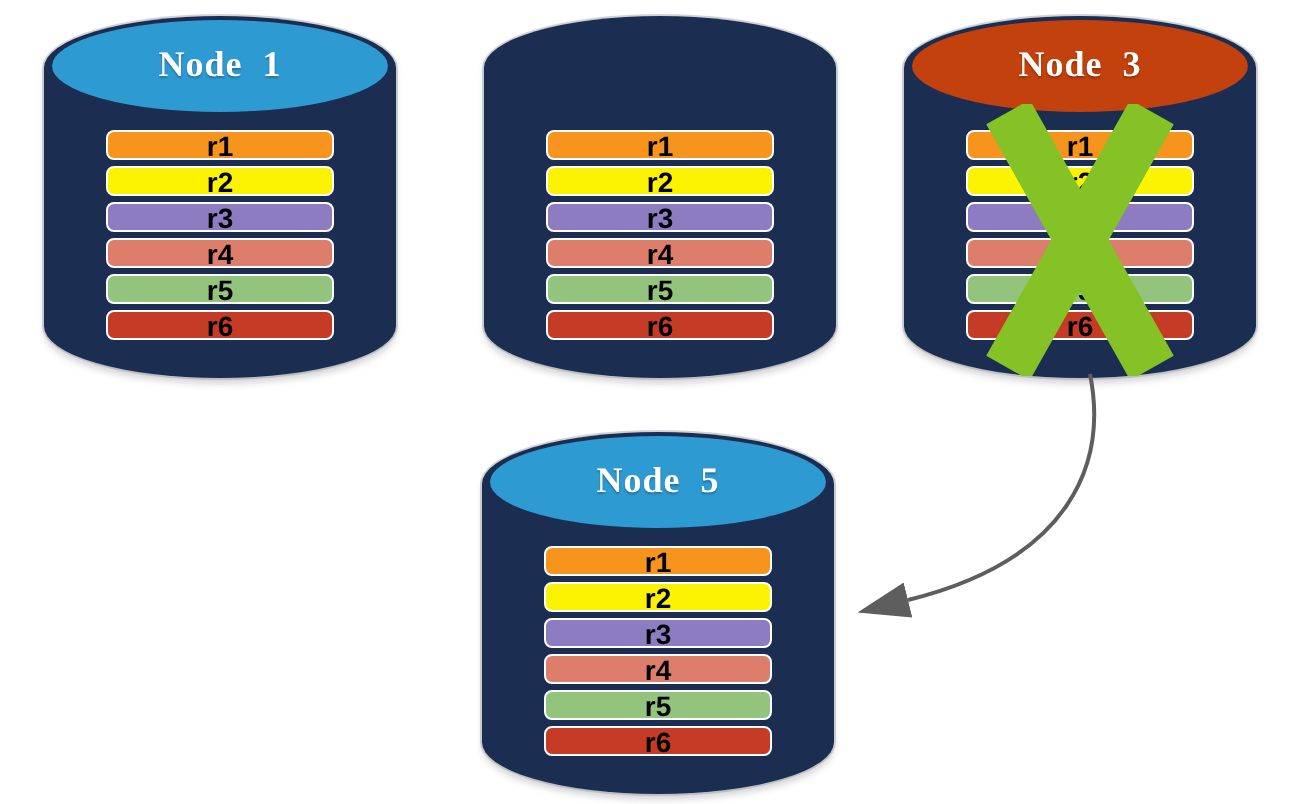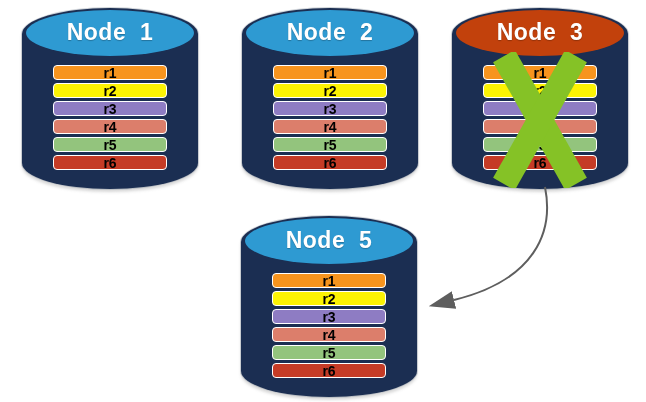--- a/index.html
+++ b/index.html
@@ -24,23 +24,23 @@
   .cyl-top {
     position: absolute;
     left: 4px; right: 4px; top: 2px;
     height: 46px;
     border-radius: 50%;
     display: flex;
     align-items: center;
     justify-content: center;
   }
   .node-label {
-    font-family: Liberation Sans, sans-serif;
+    font-family: Liberation Serif, serif;
     font-weight: bold;
-    font-size: 23px;
+    font-size: 18px;
     color: #ffffff;
     white-space: pre;
     letter-spacing: 0.5px;
     padding-bottom: 2px;
     text-shadow: 0 1px 1px rgba(0,0,0,0.25);
   }
   .rows {
     position: absolute;
     left: 31px; right: 31px; top: 57px;
   }
@@ -84,23 +84,20 @@
       <div class="row" style="background: rgb(252, 243, 3);">r2</div>
       <div class="row" style="background: rgb(142, 124, 195);">r3</div>
       <div class="row" style="background: rgb(220, 126, 107);">r4</div>
       <div class="row" style="background: rgb(147, 196, 125);">r5</div>
       <div class="row" style="background: rgb(197, 59, 38);">r6</div>
     </div>
   </div>
 
   <div class="cylinder" style="left:242px; top:8px;">
     <div class="cyl-body" style="background: rgb(27, 46, 82);"></div>
-    <div class="cyl-top" style="background: rgb(46, 154, 210);">
-      <span class="node-label">Node  2</span>
-    </div>
     <div class="rows">
       <div class="row" style="background: rgb(247, 148, 30);">r1</div>
       <div class="row" style="background: rgb(252, 243, 3);">r2</div>
       <div class="row" style="background: rgb(142, 124, 195);">r3</div>
       <div class="row" style="background: rgb(220, 126, 107);">r4</div>
       <div class="row" style="background: rgb(147, 196, 125);">r5</div>
       <div class="row" style="background: rgb(197, 59, 38);">r6</div>
     </div>
   </div>
 

